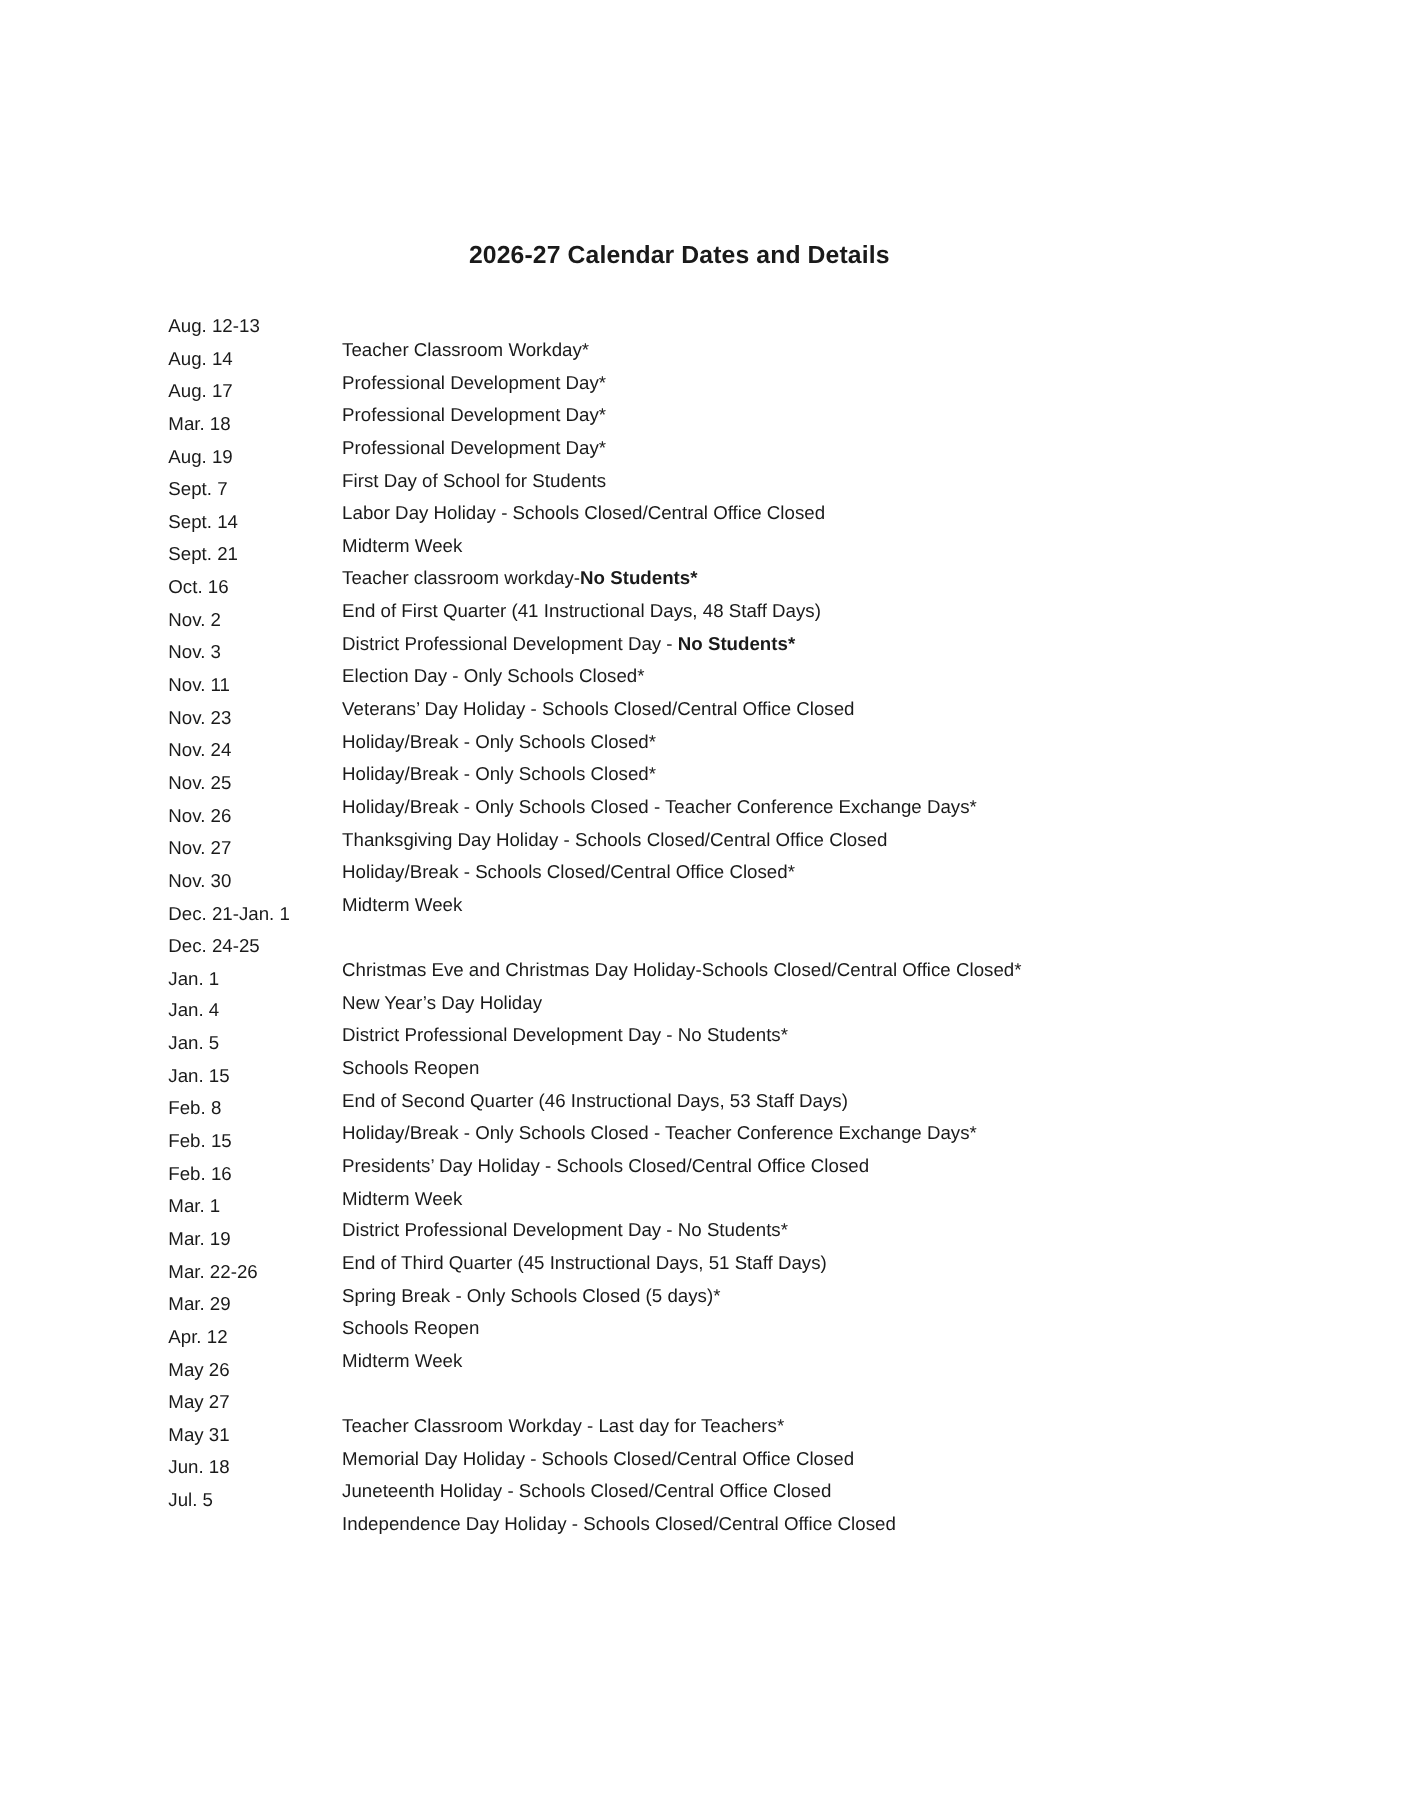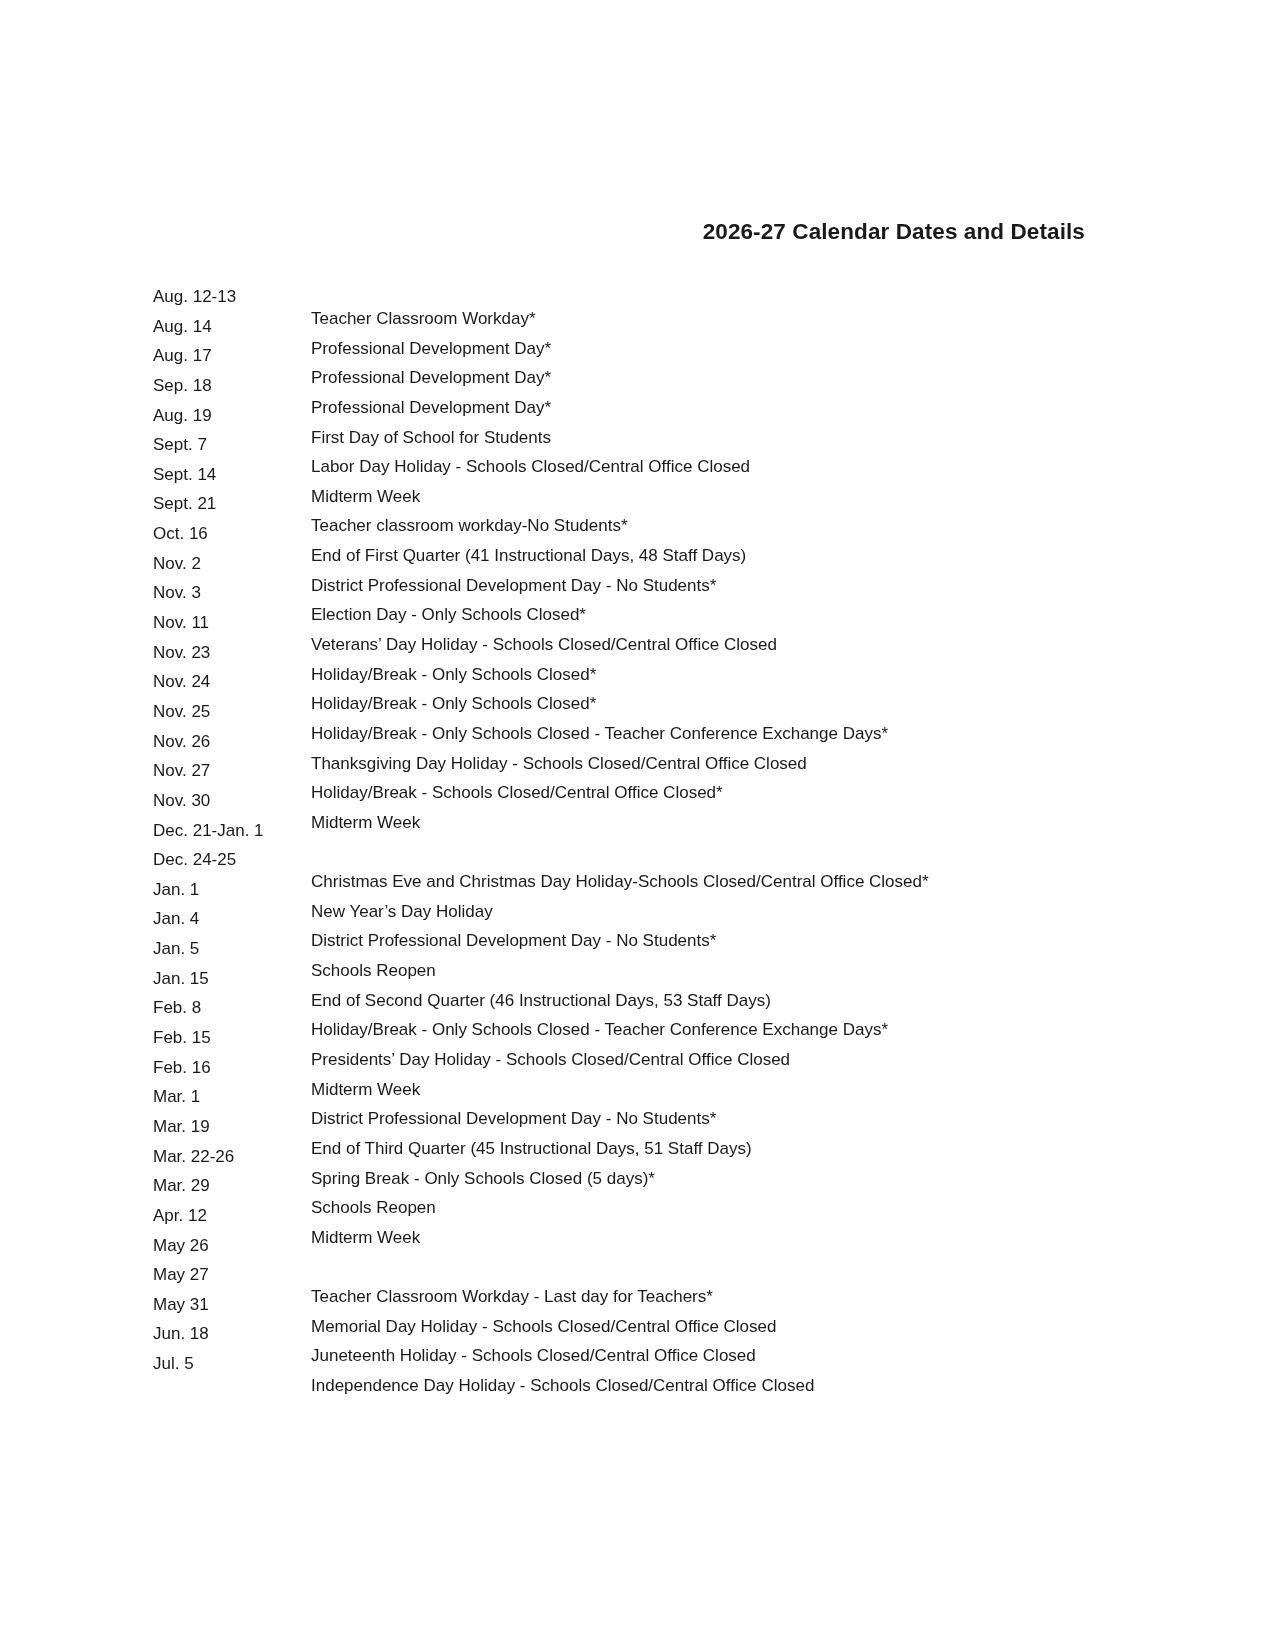--- a/index.html
+++ b/index.html
@@ -17,21 +17,21 @@
   }
   .page {
     position: absolute;
     inset: 0;
   }
   .doc-title {
     position: absolute;
     top: 219px;
     left: 150px;
     width: 935px;
-    text-align: right;
+    text-align: center;
     font-size: 22.5px;
     font-weight: 700;
     letter-spacing: 0.1px;
     white-space: nowrap;
   }
   .calendar-list {
     position: absolute;
     top: 282px;
     left: 153px;
     width: 980px;
@@ -45,21 +45,21 @@
   }
   .date {
     flex: 0 0 158px;
     width: 158px;
   }
   .desc {
     flex: 1 1 auto;
     margin-top: 22px;
   }
   .desc b {
-    font-weight: 400;
+    font-weight: 700;
   }
 </style>
 </head>
 <body style="color: rgb(26, 26, 26); background: rgb(255, 255, 255);">
 
 <div class="page">
   <div class="doc-title">2026-27 Calendar Dates and Details</div>
 
   <div class="calendar-list">
   <div class="row">
@@ -71,21 +71,21 @@
     <span class="date">Aug. 14</span>
     <span class="desc"><span class="t">Professional Development Day*</span><b class="b"></b></span>
   </div>
 
   <div class="row">
     <span class="date">Aug. 17</span>
     <span class="desc"><span class="t">Professional Development Day*</span><b class="b"></b></span>
   </div>
 
   <div class="row">
-    <span class="date">Sep. 18</span>
+    <span class="date">Mar. 18</span>
     <span class="desc"><span class="t">Professional Development Day*</span><b class="b"></b></span>
   </div>
 
   <div class="row">
     <span class="date">Aug. 19</span>
     <span class="desc"><span class="t">First Day of School for Students</span><b class="b"></b></span>
   </div>
 
   <div class="row">
     <span class="date">Sept. 7</span>

